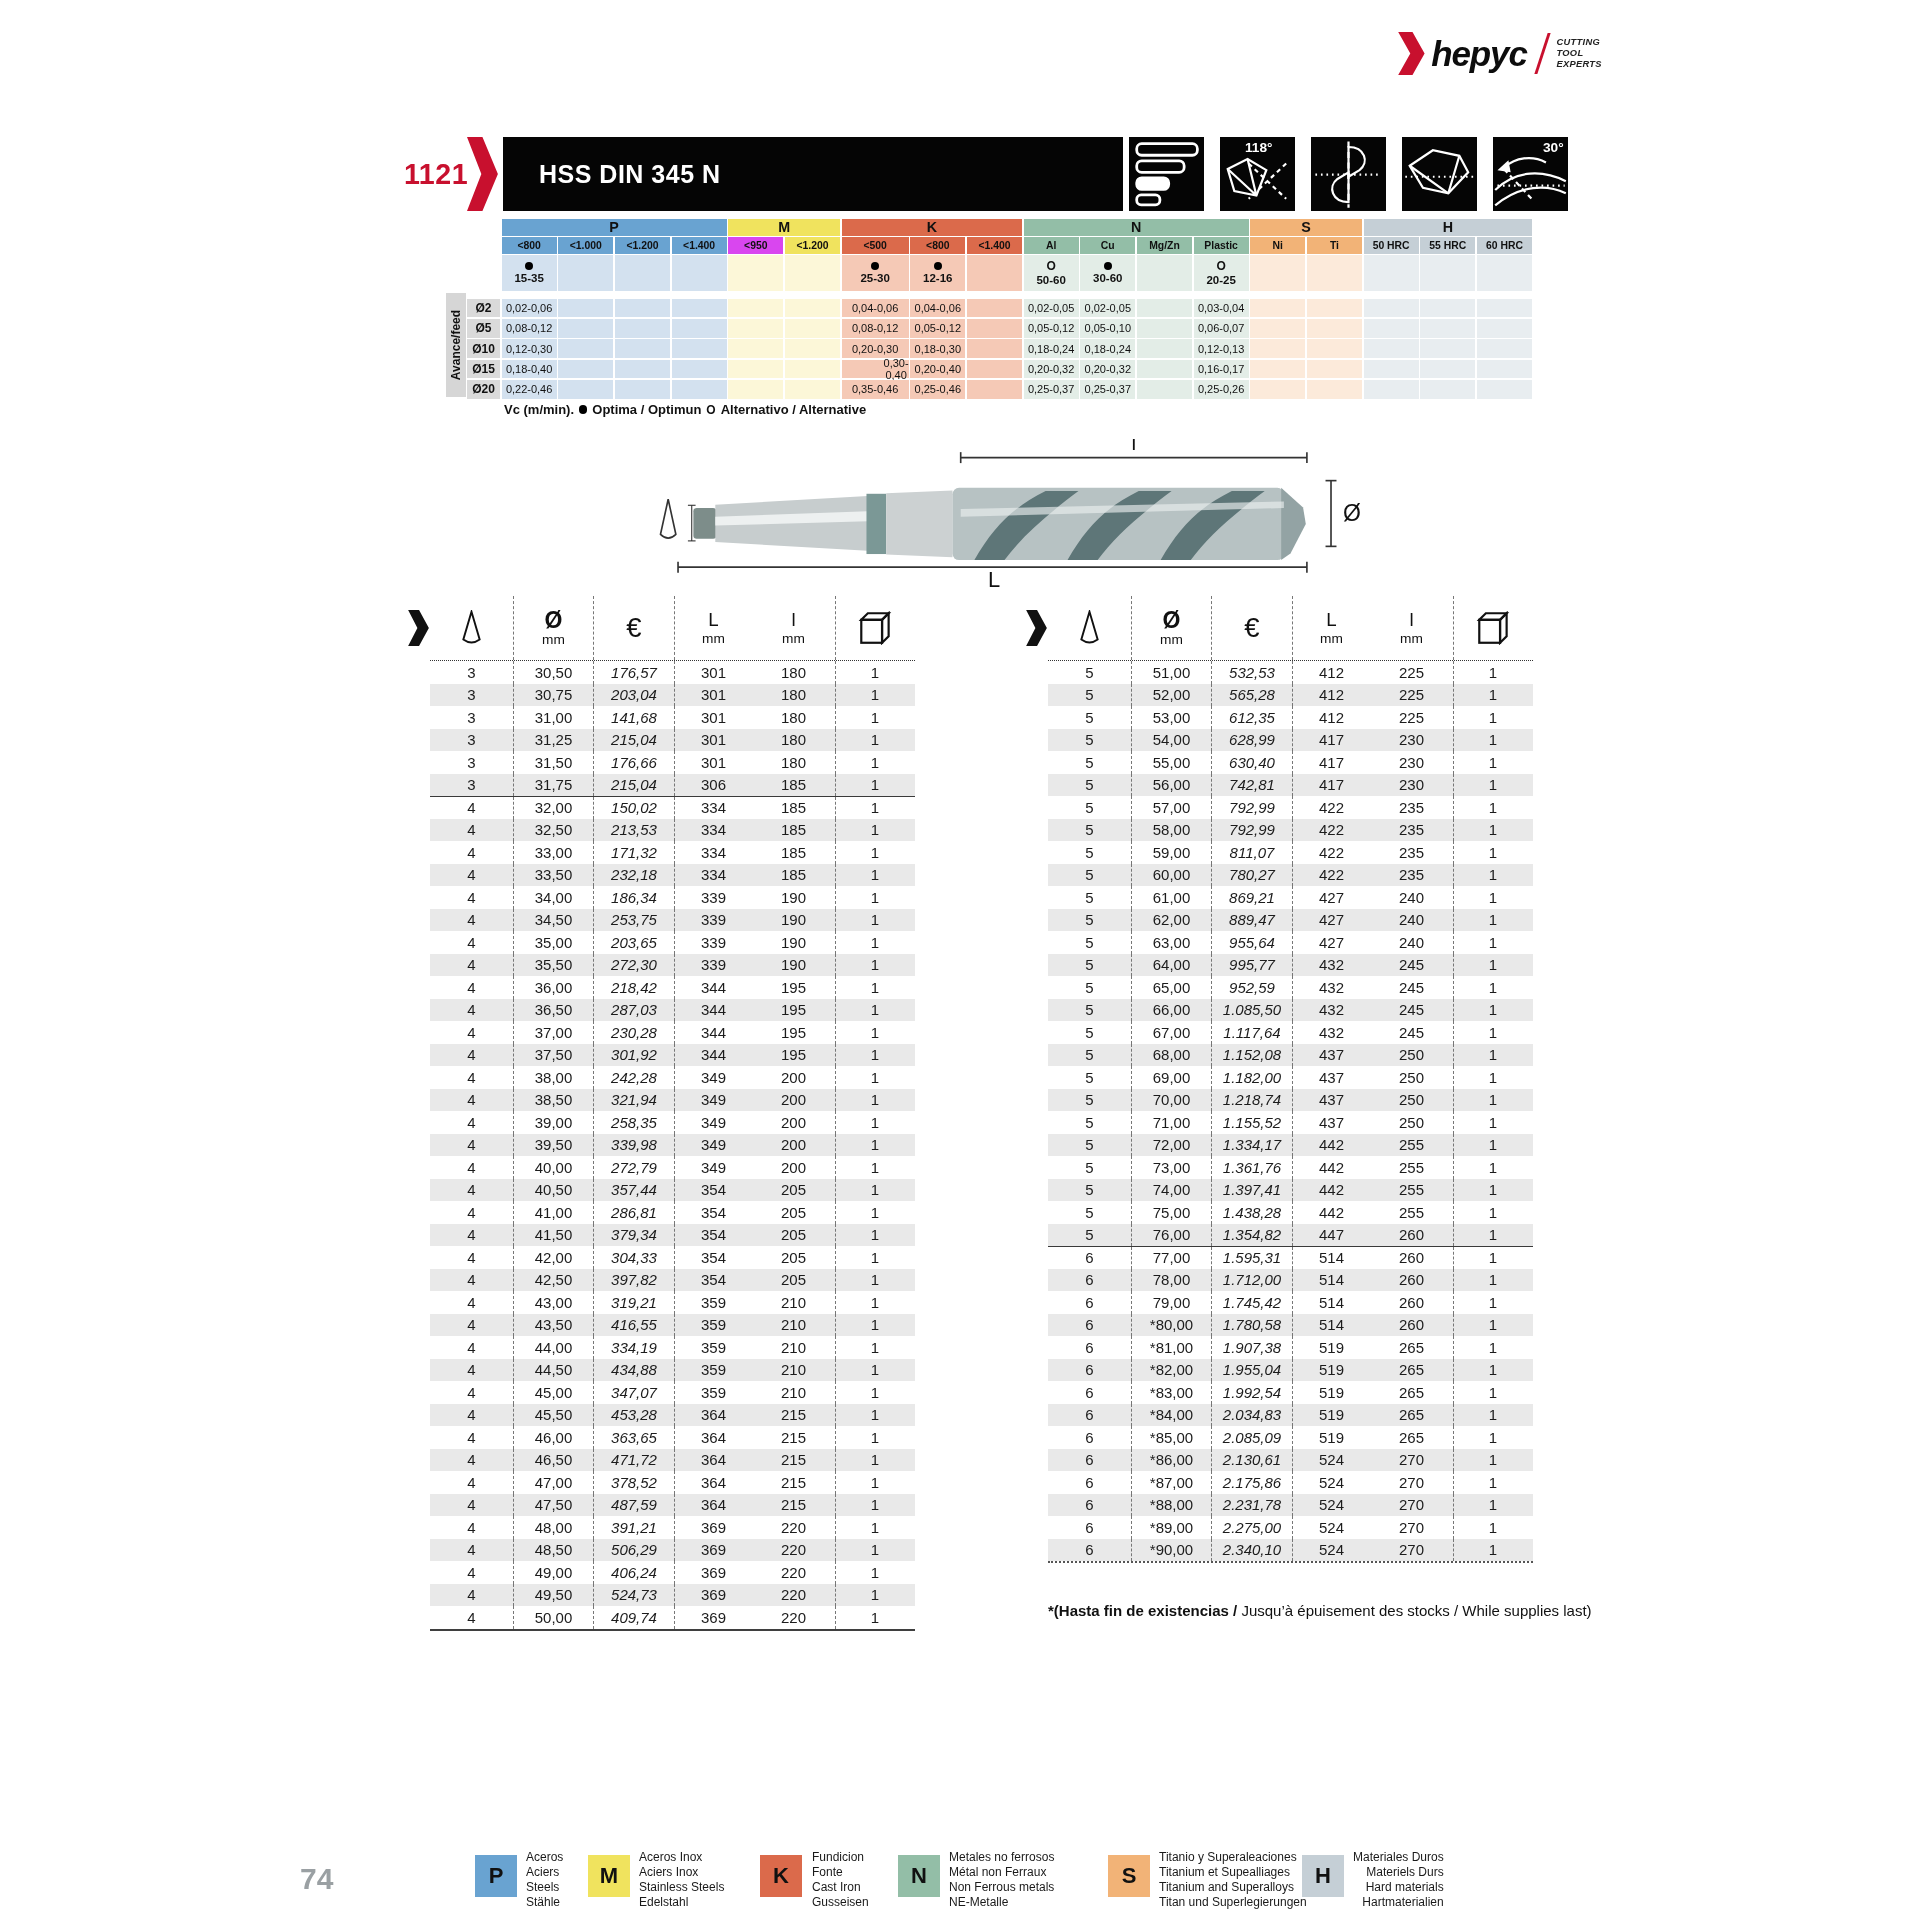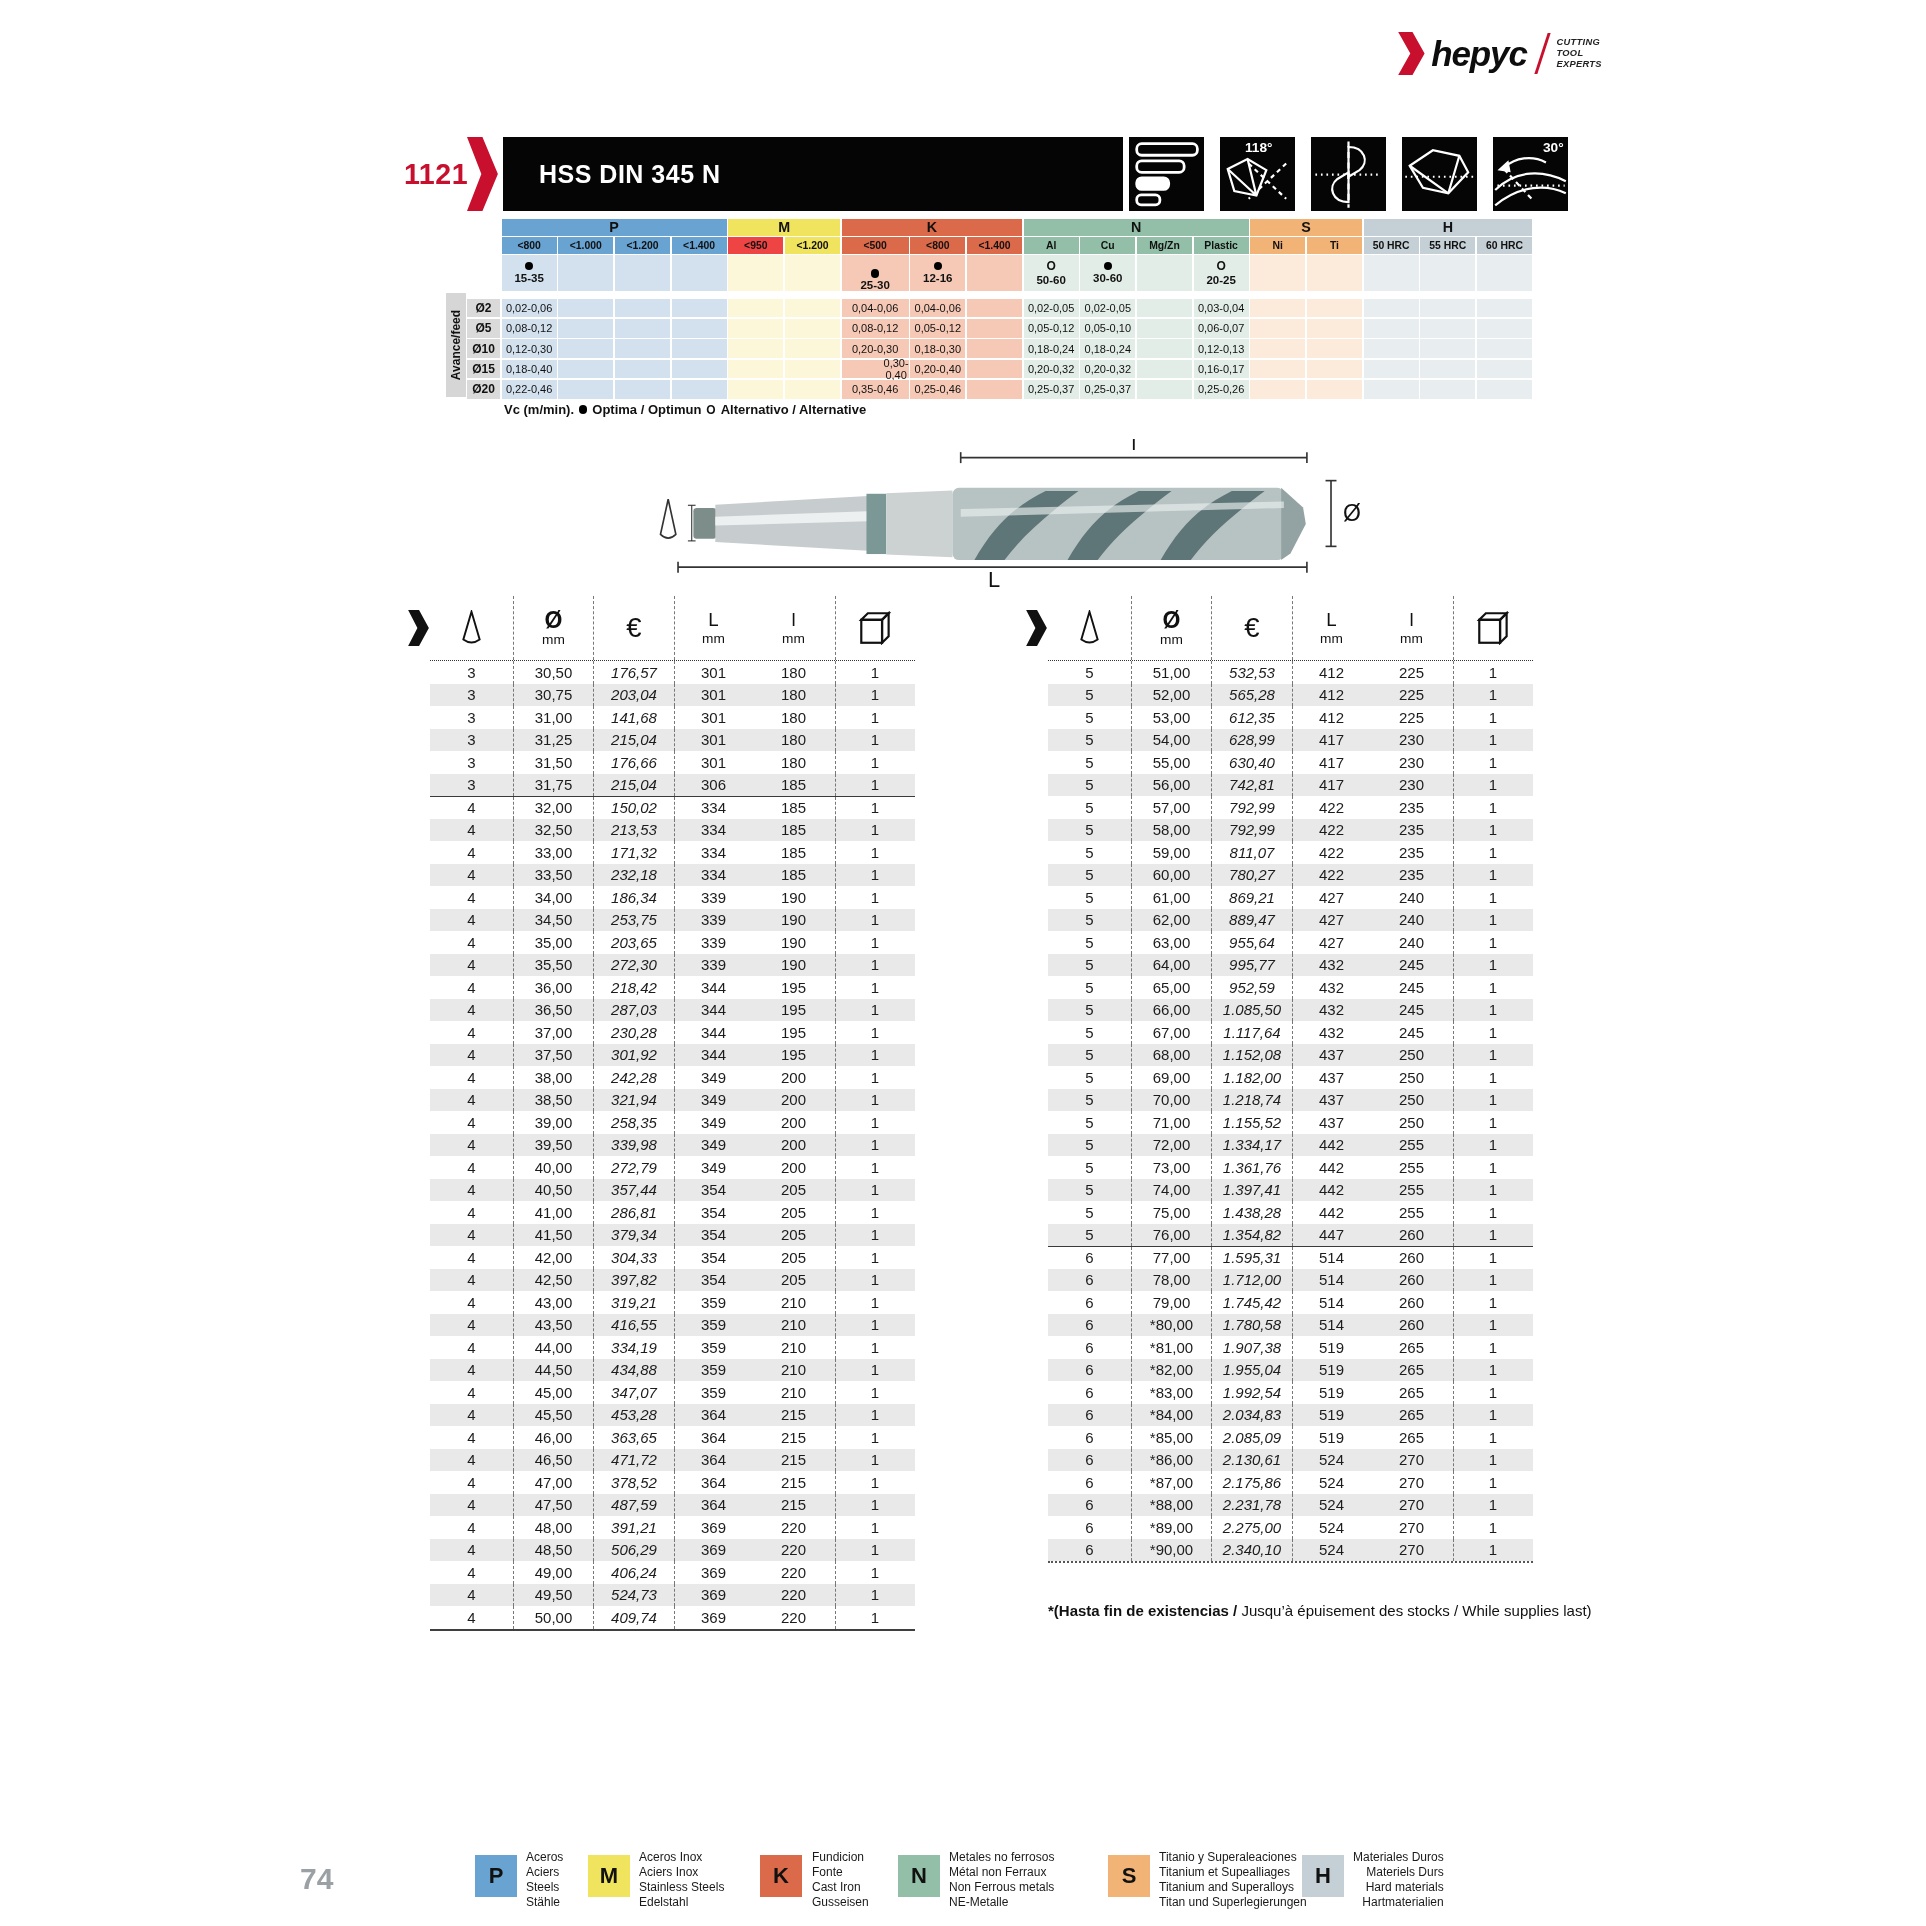--- a/index.html
+++ b/index.html
@@ -168,21 +168,21 @@
       <div class="mg-head" style="background: rgb(240, 227, 94); grid-column: span 2;">M</div>
       <div class="mg-head" style="background: rgb(219, 106, 75); grid-column: span 3;">K</div>
       <div class="mg-head" style="background: rgb(147, 190, 167); grid-column: span 4;">N</div>
       <div class="mg-head" style="background: rgb(242, 179, 119); grid-column: span 2;">S</div>
       <div class="mg-head" style="background: rgb(197, 207, 214); grid-column: span 3;">H</div>
       <div class="mg-empty"></div>
       <div class="mg-sub" style="background: rgb(105, 163, 209);">&lt;800</div>
       <div class="mg-sub" style="background: rgb(105, 163, 209);">&lt;1.000</div>
       <div class="mg-sub" style="background: rgb(105, 163, 209);">&lt;1.200</div>
       <div class="mg-sub" style="background: rgb(105, 163, 209);">&lt;1.400</div>
-      <div class="mg-sub" style="background: #ef4444;">&lt;950</div>
+      <div class="mg-sub" style="background: #d946ef;">&lt;950</div>
       <div class="mg-sub" style="background: rgb(240, 227, 94);">&lt;1.200</div>
       <div class="mg-sub" style="background: rgb(219, 106, 75);">&lt;500</div>
       <div class="mg-sub" style="background: rgb(219, 106, 75);">&lt;800</div>
       <div class="mg-sub" style="background: rgb(219, 106, 75);">&lt;1.400</div>
       <div class="mg-sub" style="background: rgb(147, 190, 167);">Al</div>
       <div class="mg-sub" style="background: rgb(147, 190, 167);">Cu</div>
       <div class="mg-sub" style="background: rgb(147, 190, 167);">Mg/Zn</div>
       <div class="mg-sub" style="background: rgb(147, 190, 167);">Plastic</div>
       <div class="mg-sub" style="background: rgb(242, 179, 119);">Ni</div>
       <div class="mg-sub" style="background: rgb(242, 179, 119);">Ti</div>
@@ -192,21 +192,21 @@
       <div class="mg-empty"></div>
       <div class="mg-vc" style="background: rgb(211, 225, 239);">
         <span class="dot"></span>
         <span>15-35</span>
       </div>
       <div class="mg-vc" style="background: rgb(211, 225, 239);"></div>
       <div class="mg-vc" style="background: rgb(211, 225, 239);"></div>
       <div class="mg-vc" style="background: rgb(211, 225, 239);"></div>
       <div class="mg-vc" style="background: rgb(252, 247, 216);"></div>
       <div class="mg-vc" style="background: rgb(252, 247, 216);"></div>
-      <div class="mg-vc" style="background: rgb(245, 201, 182); justify-content: flex-end;">
+      <div class="mg-vc" style="background: rgb(245, 201, 182);">
         <span class="dot"></span>
         <span>25-30</span>
       </div>
       <div class="mg-vc" style="background: rgb(245, 201, 182);">
         <span class="dot"></span>
         <span>12-16</span>
       </div>
       <div class="mg-vc" style="background: rgb(245, 201, 182);"></div>
       <div class="mg-vc" style="background: rgb(227, 237, 231);">
         <span class="odot">O</span>

